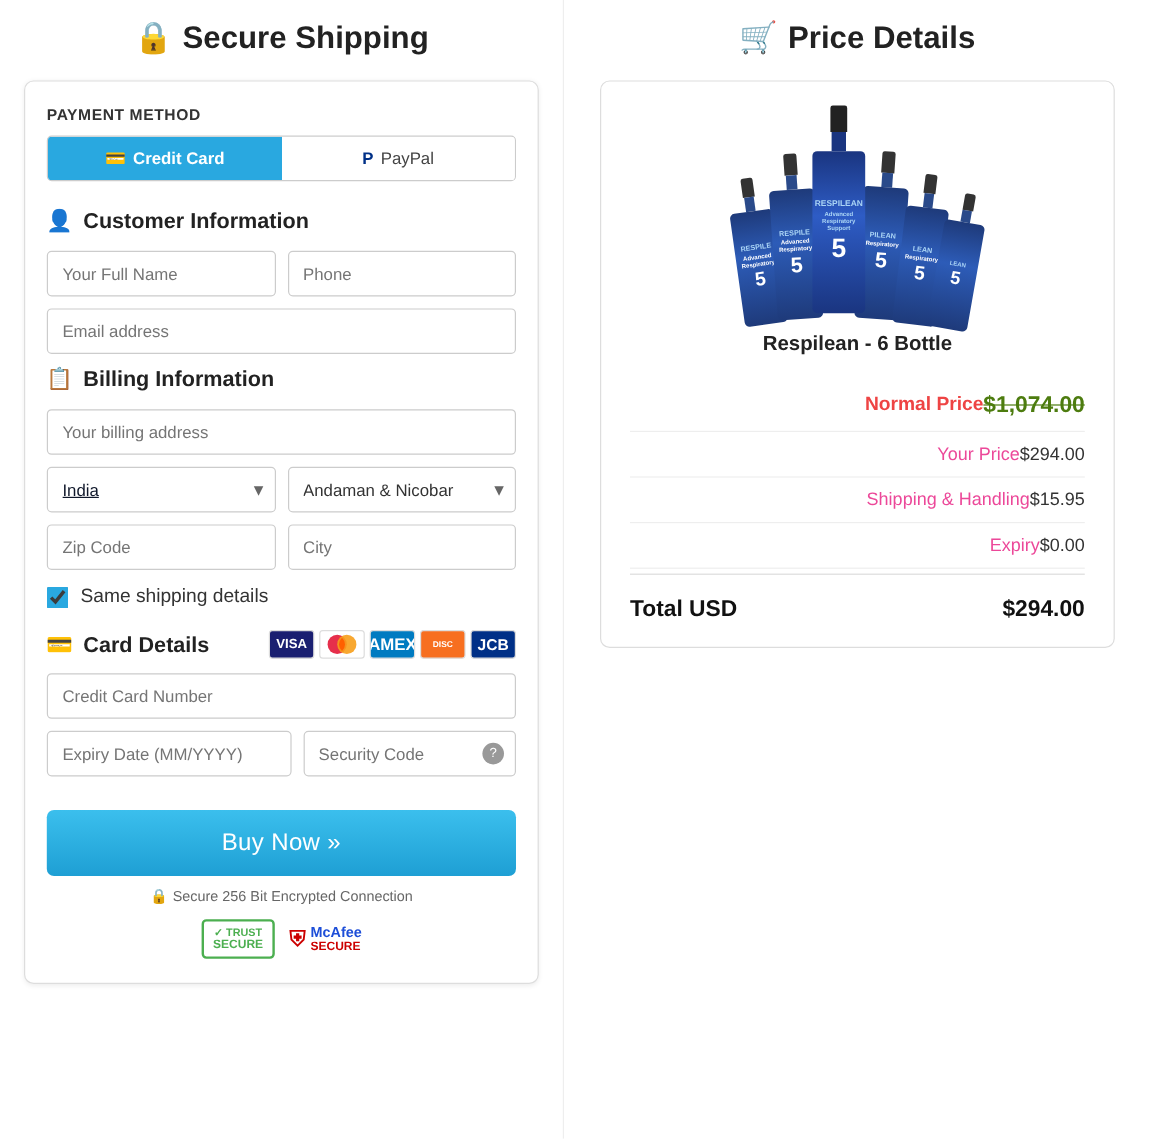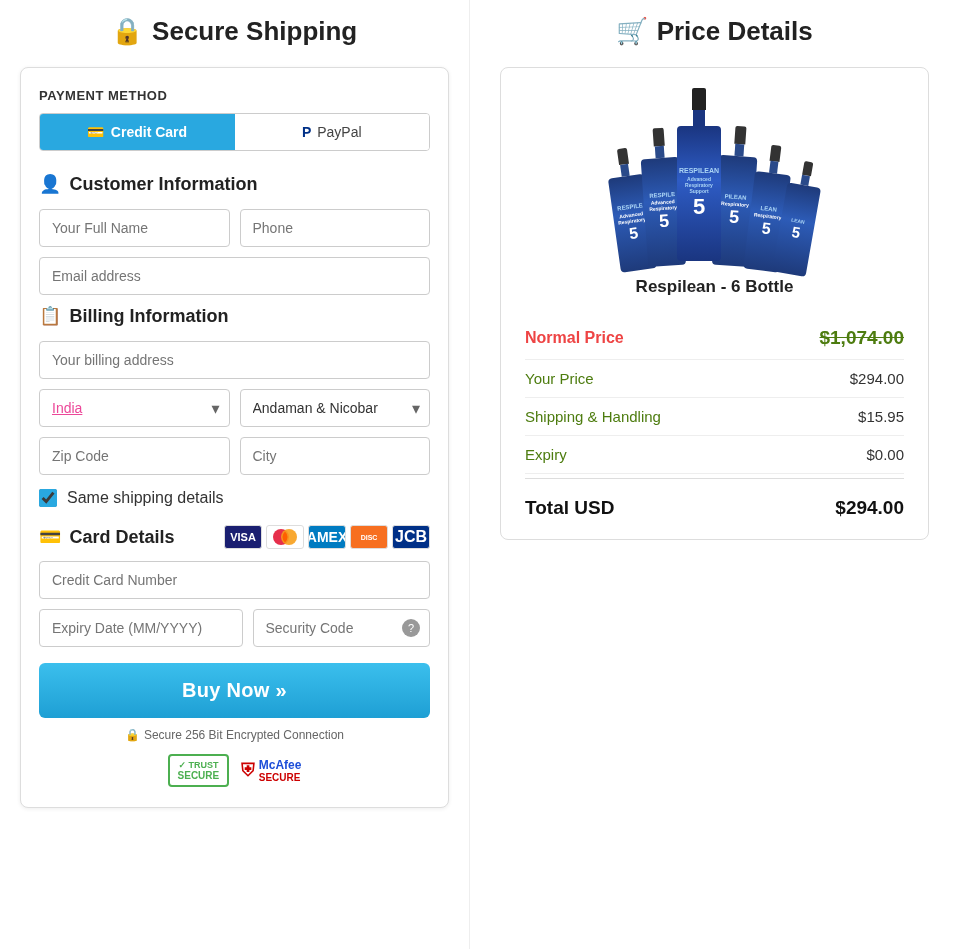--- a/index.html
+++ b/index.html
@@ -156,21 +156,21 @@
       align-items: center;
       justify-content: center;
       font-size: 9px;
       font-weight: bold;
       overflow: hidden;
     }
     .card-visa { background: #1a1f71; color: #fff; font-size: 11px; }
     .card-mc { background: #fff; }
     .card-amex { background: #007bc1; color: #fff; font-size: 14px; }
     .card-discover { background: #f76f20; color: #fff; font-size: 8px; }
-    .card-jcb { background: #003087; color: #fff; font-size: 16px; }
+    .card-jcb { background: #003087; color: #fff; font-size: 13px; }
     .expiry-cvv-row {
       display: flex;
       gap: 10px;
     }
     .cvv-wrapper {
       flex: 1;
       position: relative;
     }
     .cvv-wrapper .form-input {
       padding-right: 32px;
@@ -190,25 +190,25 @@
       align-items: center;
       justify-content: center;
       cursor: pointer;
     }
     .buy-btn {
       width: 100%;
       padding: 16px 4px;
       background: linear-gradient(180deg, #3bbfed 0%, #1e9fd4 100%);
       color: #fff;
       font-size: 20px;
-      font-weight: bold;
+      font-weight: normal;
       border: none;
       border-radius: 6px;
       cursor: pointer;
-      margin-top: 16px;
+      margin-top: 28px;
       letter-spacing: 0.3px;
     }
     .secure-note {
       text-align: center;
       font-size: 12px;
       color: #666;
       margin-top: 10px;
       display: flex;
       align-items: center;
       justify-content: center;
@@ -323,28 +323,28 @@
 
     .product-name {
       text-align: center;
       font-size: 17px;
       font-weight: bold;
       color: #222;
       margin-bottom: 20px;
     }
     .price-row {
       display: flex;
-      justify-content: space-between;
+      justify-content: flex-end;
       align-items: center;
       padding: 10px 0;
       border-bottom: 1px solid #eee;
       font-size: 15px;
     }
     .price-row:last-child { border-bottom: none; }
-    .price-label { color: #4d7c0f; }
+    .price-label { color: #ec4899; }
     .price-value { color: #333; font-weight: normal; }
     .normal-price-label { color: #e44; font-weight: bold; font-size: 16px; }
     .normal-price-value { color: #4d7c0f; font-weight: bold; text-decoration: line-through; font-size: 19px; }
     .total-row {
       display: flex;
       justify-content: space-between;
       padding: 14px 0 0 0;
       font-size: 19px;
       font-weight: bold;
       color: #111;
@@ -399,21 +399,21 @@
       
       <div class="section-title" style="margin-top:10px;">
         <span>📋</span>
         <span>Billing Information</span>
       </div>
       <div class="form-row">
         <input class="form-input" type="text" placeholder="Your billing address" style="">
       </div>
       <div class="form-row">
         <div class="select-wrapper half">
-          <select class="form-input" style="color:#ec4899;text-decoration:underline;">
+          <select class="form-input" style="color:#0f172a;text-decoration:underline;">
             <option>India</option>
             <option>United States</option>
             <option>United Kingdom</option>
             <option>Australia</option>
           </select>
         </div>
         <div class="select-wrapper half">
           <select class="form-input" style="color:#333;">
             <option>Andaman &amp; Nicobar</option>
             <option>Andhra Pradesh</option>

